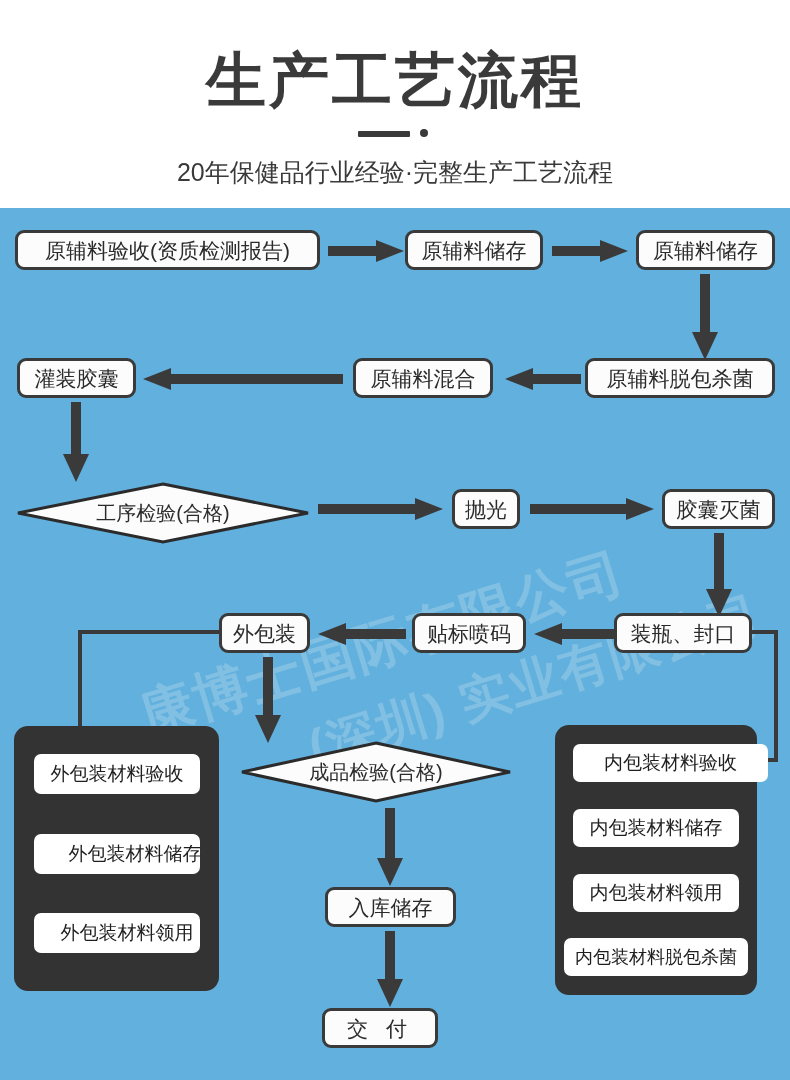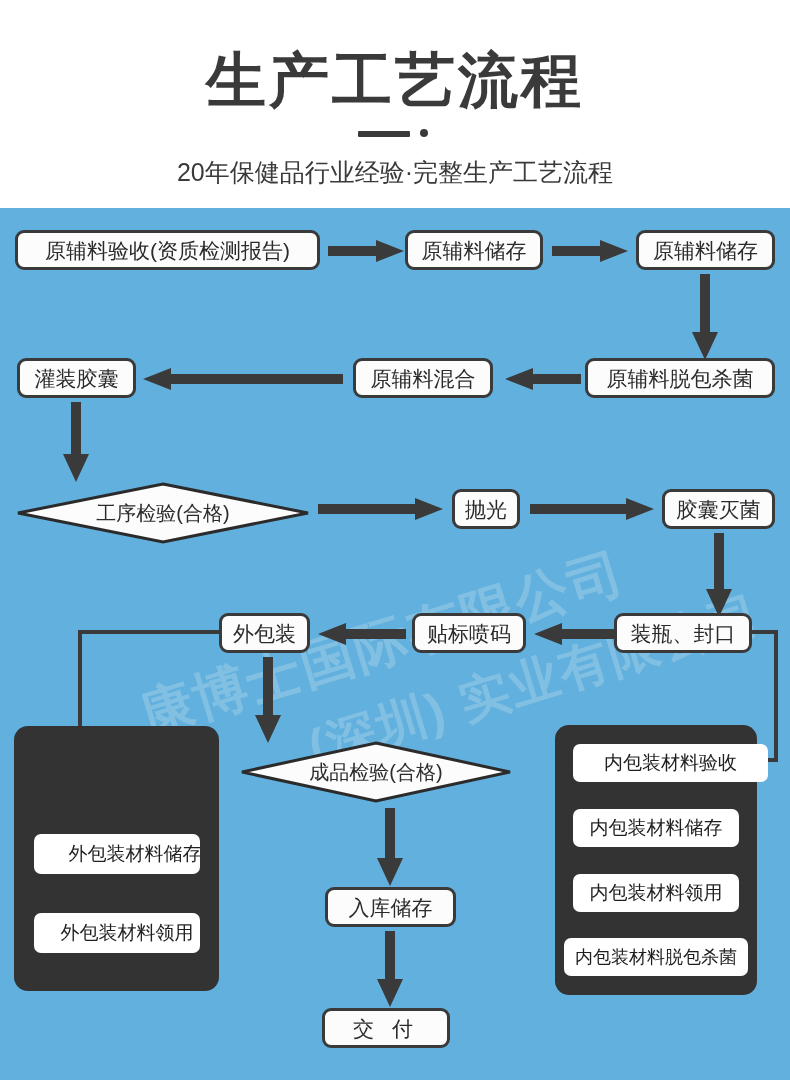--- a/index.html
+++ b/index.html
@@ -303,20 +303,23 @@
       <span>装瓶、封口</span>
     </div>
 
     <div class="arrow" style="left:255px; top:449px; width:26px; height:86px;">
       <svg width="26" height="86" viewBox="0 0 26 86">
         <path d="M8 0 L18 0 L18 58 L26 58 L13 86 L0 58 L8 58 Z" fill="#3a3a3a"></path>
       </svg>
     </div>
 
     <div class="panel" style="left:14px; top:518px; width:205px; height:265px;">
+      <div class="panel-item" style="left:20px; top:28px; width:166px; height:40px;">
+        <span>外包装材料验收</span>
+      </div>
       <div class="panel-item" style="left:20px; top:108px; width:166px; height:40px;padding-left:36px;">
         <span>外包装材料储存</span>
       </div>
       <div class="panel-item" style="left:20px; top:187px; width:166px; height:40px;padding-left:20px;">
         <span>外包装材料领用</span>
       </div>
     </div>
 
     <div class="panel" style="left:555px; top:517px; width:202px; height:270px;">
       <div class="panel-item" style="left:18px; top:19px; width:195px; height:38px;">
@@ -349,18 +352,18 @@
     <div class="node" style="left:325px; top:679px; width:131px; height:40px;">
       <span>入库储存</span>
     </div>
 
     <div class="arrow" style="left:377px; top:723px; width:26px; height:76px;">
       <svg width="26" height="76" viewBox="0 0 26 76">
         <path d="M8 0 L18 0 L18 48 L26 48 L13 76 L0 48 L8 48 Z" fill="#3a3a3a"></path>
       </svg>
     </div>
 
-    <div class="node" style="left:322px; top:800px; width:128px; height:40px; letter-spacing:6px;">
+    <div class="node" style="left:322px; top:800px; width:116px; height:40px; letter-spacing:6px;">
       <span>交 付</span>
     </div>
 
   </div>
 </div>
 
 </body></html>

